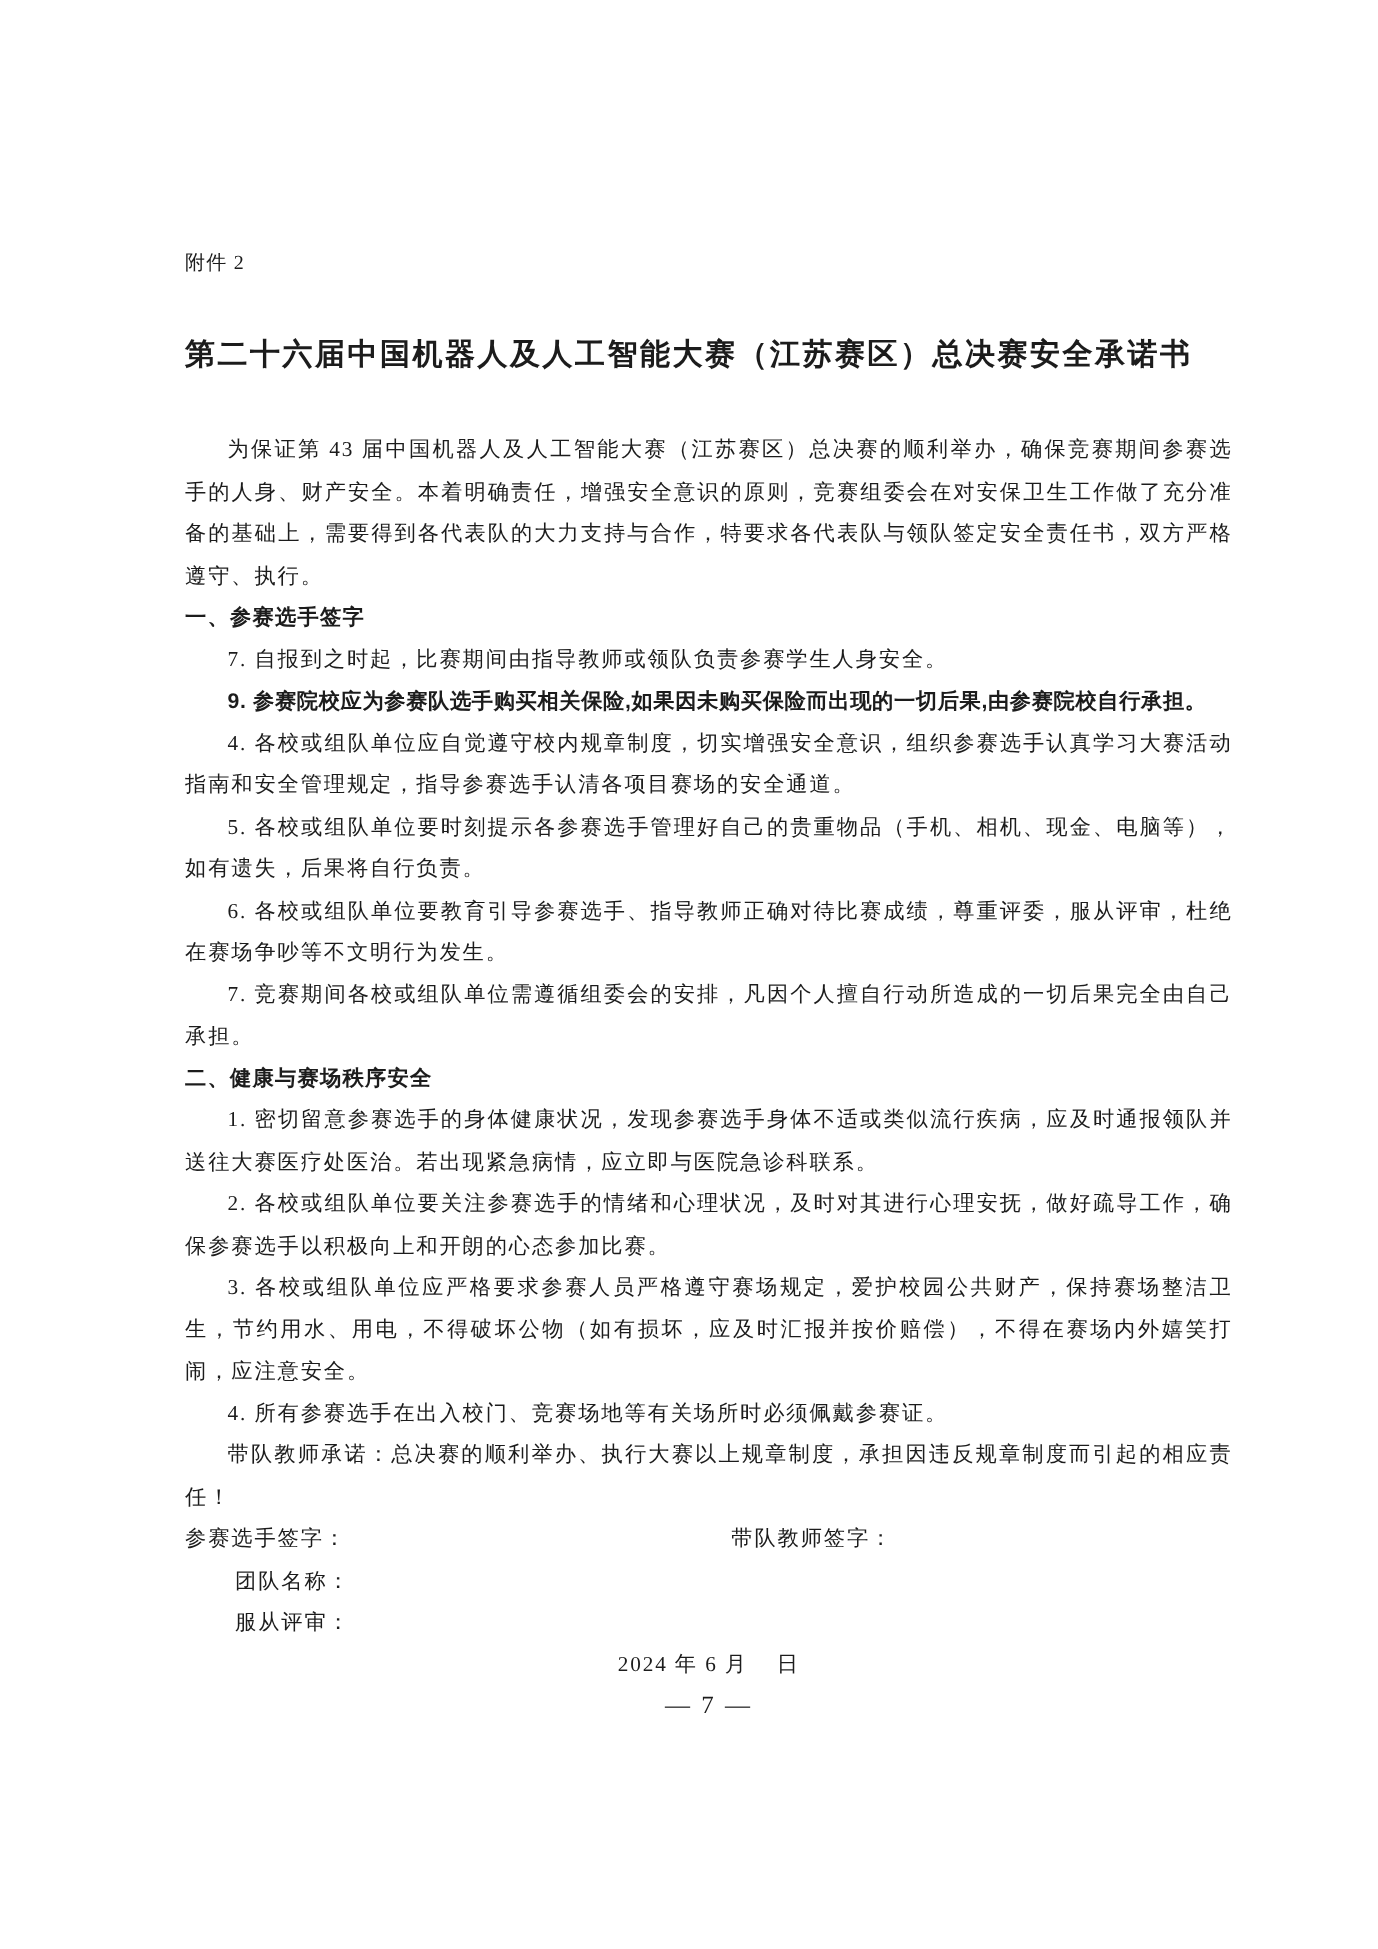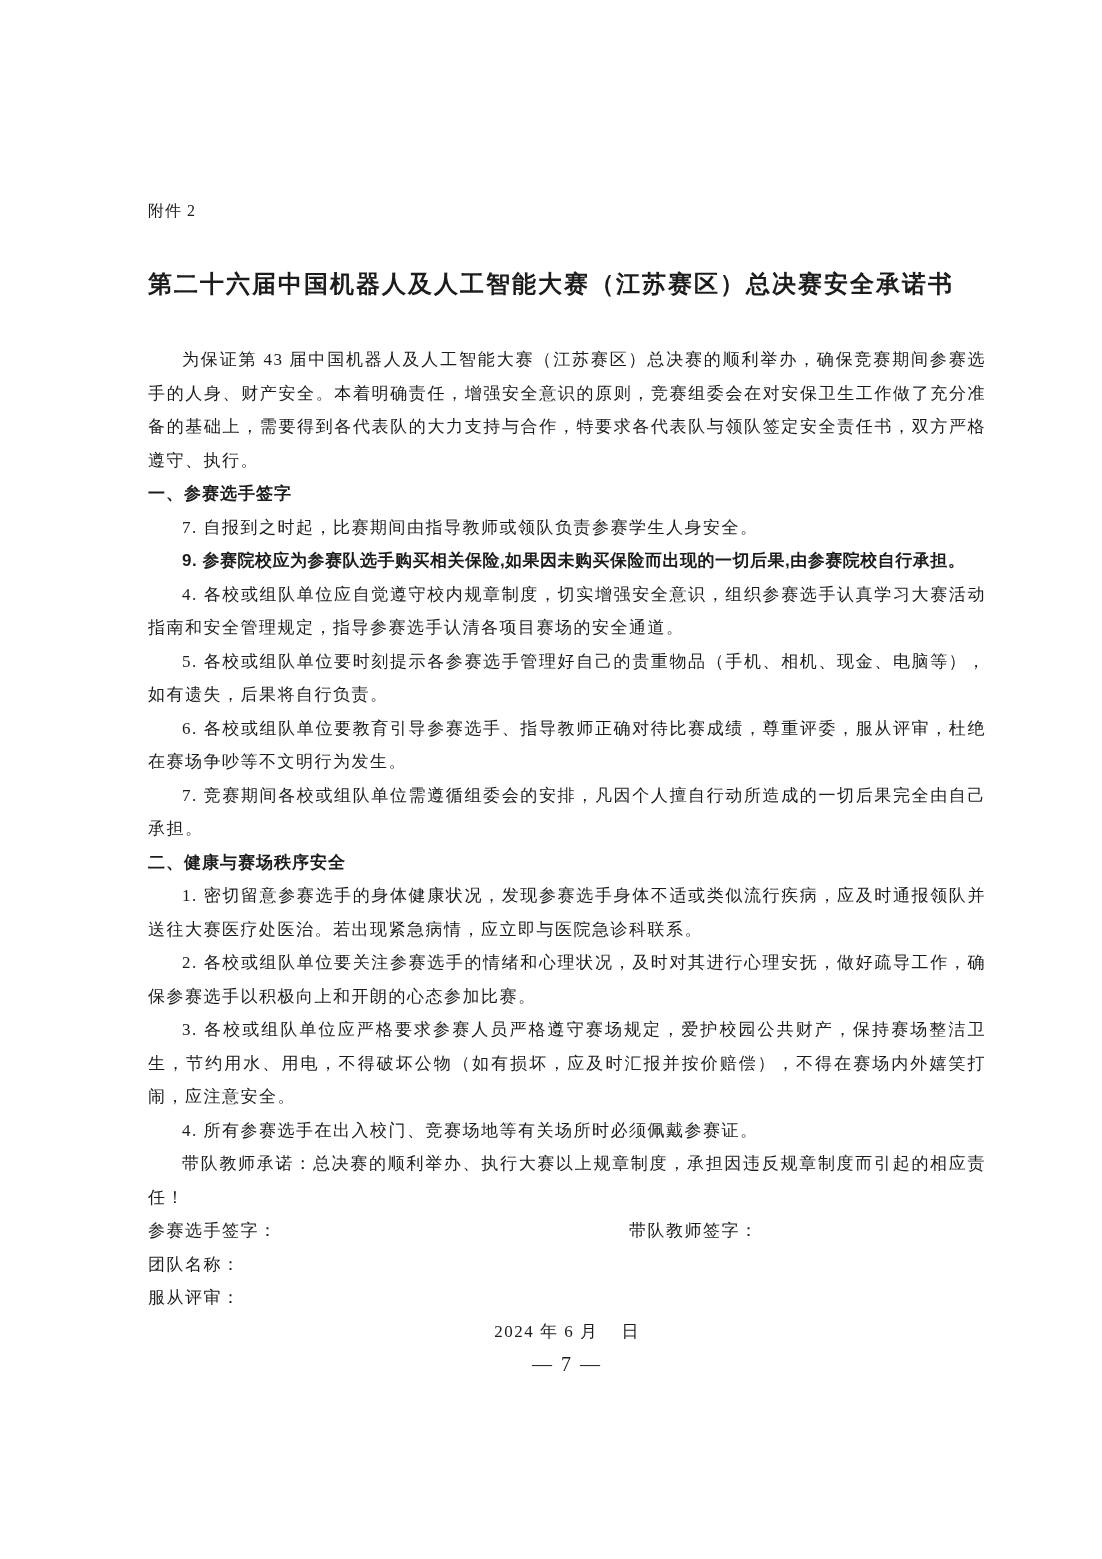--- a/index.html
+++ b/index.html
@@ -54,23 +54,23 @@
     font-family: "Liberation Sans", "DejaVu Sans", sans-serif;
   }
 
   p.bold-item {
     font-weight: bold;
     letter-spacing: 0.5px;
     font-family: "Liberation Sans", "DejaVu Sans", sans-serif;
   }
 
   .sig-row { position: relative; text-indent: 0 !important; }
-  .sig-col2 { position: absolute; left: 437px; top: 0; margin-left: 44px; }
+  .sig-col2 { position: absolute; left: 437px; top: 0; }
 
-  p.flush { text-indent: 0; }
+  p.flush { text-indent: 0; margin-left: 40px; }
 
   p.date-line {
     text-indent: 0;
     text-align: center;
     white-space: pre;
   }
 
   .pagenum {
     margin-top: 20px;
     text-indent: 0 !important;

